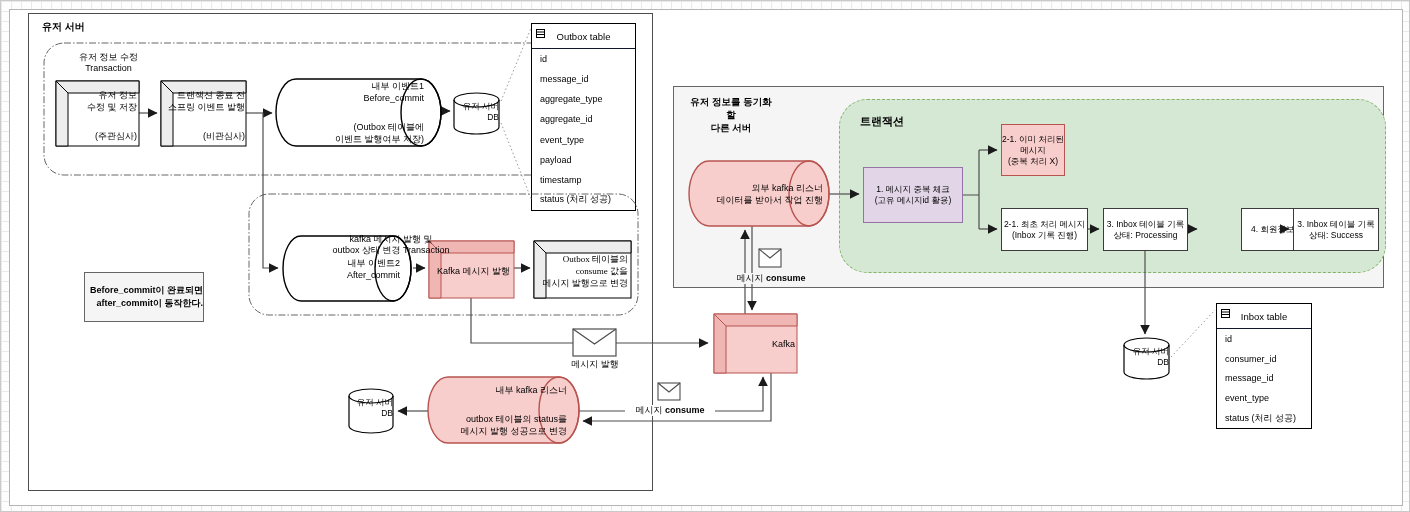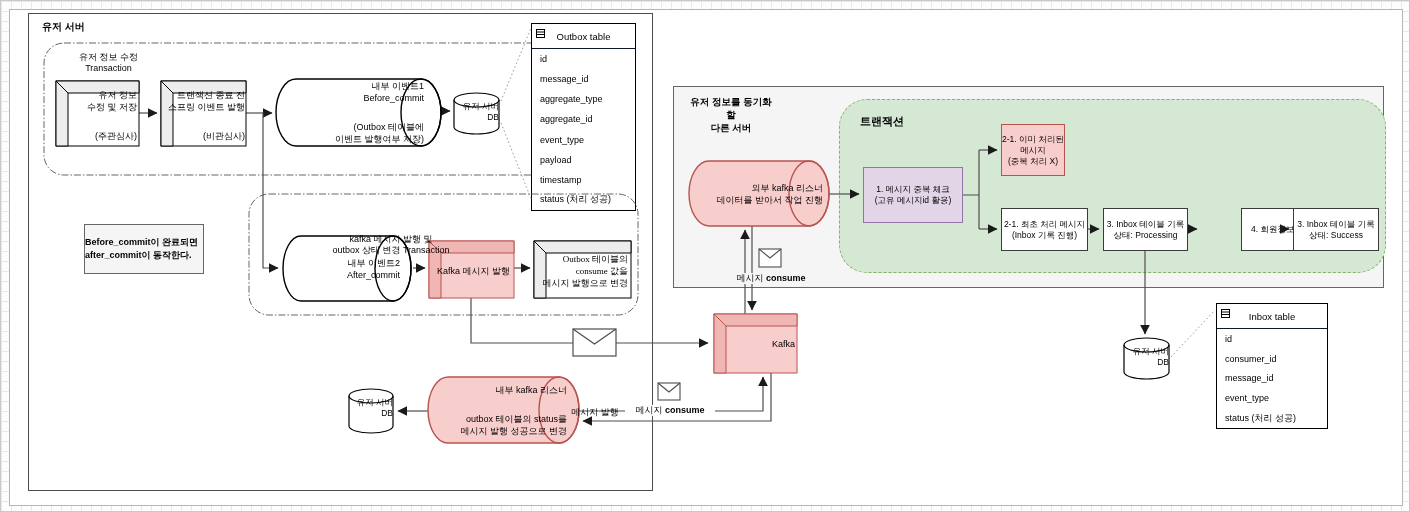--- a/index.html
+++ b/index.html
@@ -10,22 +10,22 @@
     background-size:10px 10px;border:1px solid #c9c9c9;box-sizing:border-box;}
   .canvas{position:absolute;left:8px;top:8px;width:1392px;height:495px;background:#ffffff;border:1px solid #b5b5b5;}
   .abs{position:absolute;box-sizing:border-box;}
   .svglayer{position:absolute;left:0;top:0;width:1410px;height:512px;pointer-events:none;}
   .z1{z-index:1}.z2{z-index:2}.z4{z-index:4}
   .container-label{font-size:10px;font-weight:bold;color:#000;}
   .nt{position:absolute;display:flex;flex-direction:column;align-items:flex-end;justify-content:center;
       text-align:center;font-size:9px;line-height:12px;color:#000;z-index:5;}
   .nt .gap{margin-top:17px;}
   .lbl{position:absolute;text-align:center;font-size:9px;line-height:11px;color:#000;z-index:5;}
-  .note-box{background:#f5f5f5;border:1px solid #666;display:flex;flex-direction:column;align-items:flex-start;
-      justify-content:center;font-size:9px;font-weight:bold;line-height:13px;text-align:center;z-index:3;}
+  .note-box{background:#f5f5f5;border:1px solid #666;display:flex;flex-direction:column;align-items:flex-end;
+      justify-content:center;font-size:9px;font-weight:bold;line-height:13px;text-align:center;z-index:3;margin-top:48px;}
   .plainbox{border:1px solid #3b3b3b;background:#fff;display:flex;flex-direction:column;align-items:center;
       justify-content:center;text-align:center;font-size:8.5px;line-height:11px;z-index:3;}
   .dtable{background:#fff;border:1px solid #000;display:flex;flex-direction:column;font-size:9px;z-index:3;}
   .dtable .thead{height:24px;display:flex;align-items:center;border-bottom:1px solid #0f172a;position:relative;}
   .dtable .ttitle{flex:1;text-align:center;font-size:9.5px;}
   .dtable .ticon{position:absolute;left:4px;top:5px;}
   .dtable .trow{flex:1;display:flex;align-items:center;padding-left:8px;}
   .bold{font-weight:bold;}
 </style>
 </head>
@@ -98,21 +98,21 @@
     <div class="trow">id</div>
     <div class="trow">message_id</div>
     <div class="trow">aggregate_type</div>
     <div class="trow">aggregate_id</div>
     <div class="trow">event_type</div>
     <div class="trow">payload</div>
     <div class="trow">timestamp</div>
     <div class="trow">status (처리 성공)</div>
   </div>
 
-  <div class="abs dtable" style="left:1215px;top:302px;width:112px;height:126px;">
+  <div class="abs dtable" style="left:1215px;top:302px;width:96px;height:126px;">
     <div class="thead">
       <span class="ticon">
         <svg width="9" height="9" viewBox="0 0 9 9">
             <rect x="0.5" y="0.5" width="8" height="8" fill="#fff" stroke="#000"></rect>
             <line x1="1" y1="3" x2="8" y2="3" stroke="#000"></line>
             <line x1="1" y1="5.5" x2="8" y2="5.5" stroke="#000"></line>
           </svg>
       </span>
       <span class="ttitle">Inbox table</span>
     </div>
@@ -287,21 +287,21 @@
       <div>메시지 발행 성공으로 변경</div>
   </div>
   <div class="nt" style="left:348px;top:393px;width:44px;height:28px;font-size:8.5px;line-height:11px;">
     <div>유저 서버</div>
       <div>DB</div>
   </div>
 
   <div class="nt" style="left:716px;top:316px;width:78px;height:53px;">
     <div>Kafka</div>
   </div>
-  <div class="lbl" style="left:555px;top:358px;width:78px;margin-top:48px;">
+  <div class="lbl" style="left:555px;top:358px;width:78px;">
     <div>메시지 발행</div>
   </div>
   <div class="lbl" style="left:624px;top:404px;width:90px;background:#fff;">
     <span>메시지 </span><span class="bold">consume</span>
   </div>
 
   <div class="nt" style="left:694px;top:166px;width:128px;height:53px;">
     <div>외부 kafka 리스너</div>
       <div>데이터를 받아서 작업 진행</div>
   </div>

